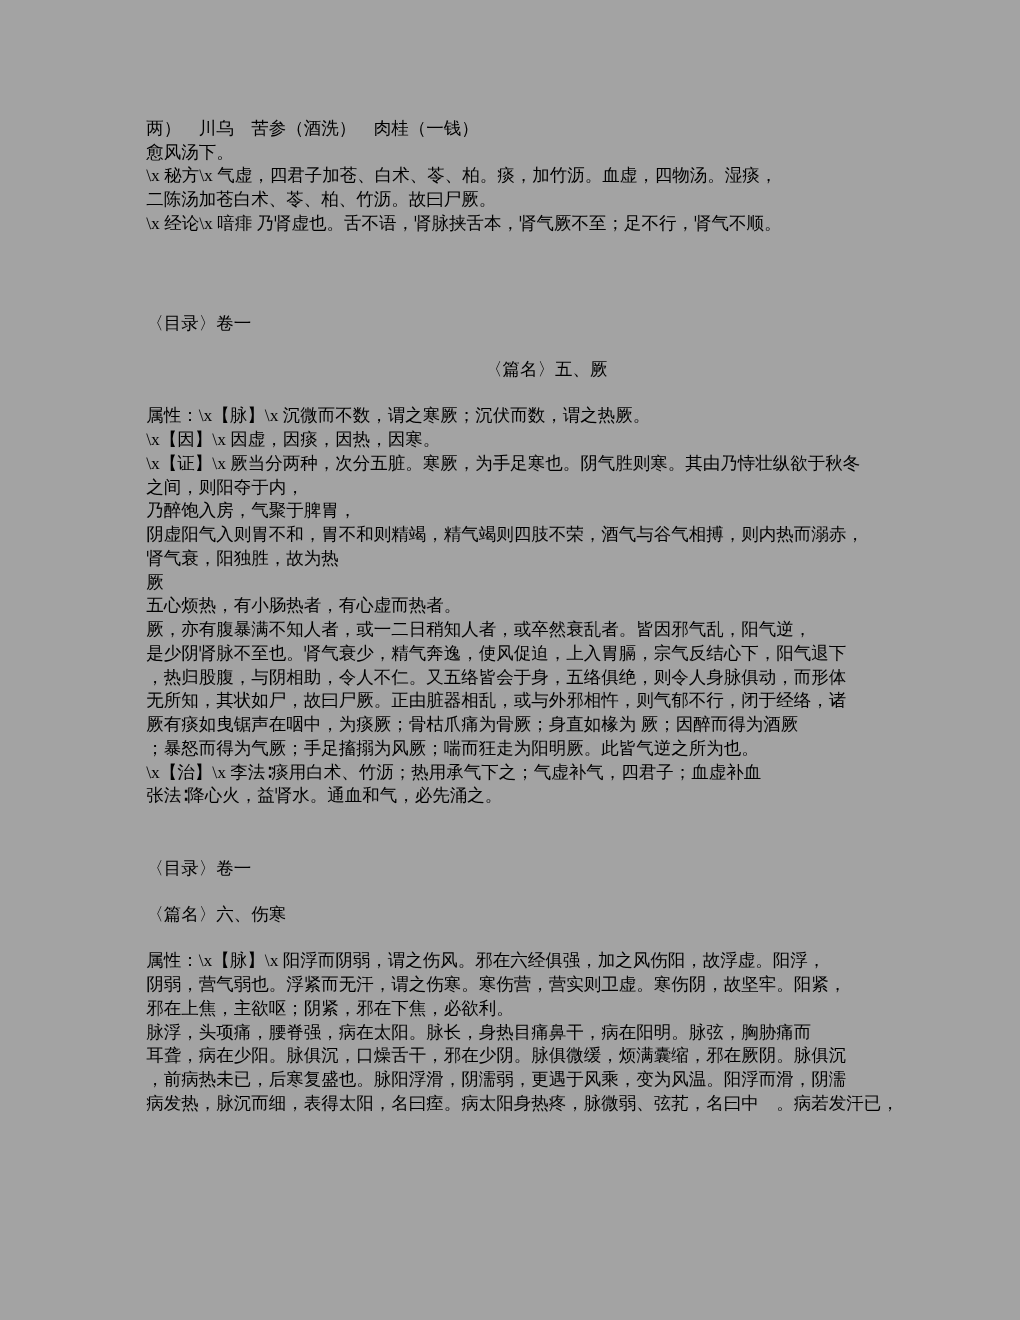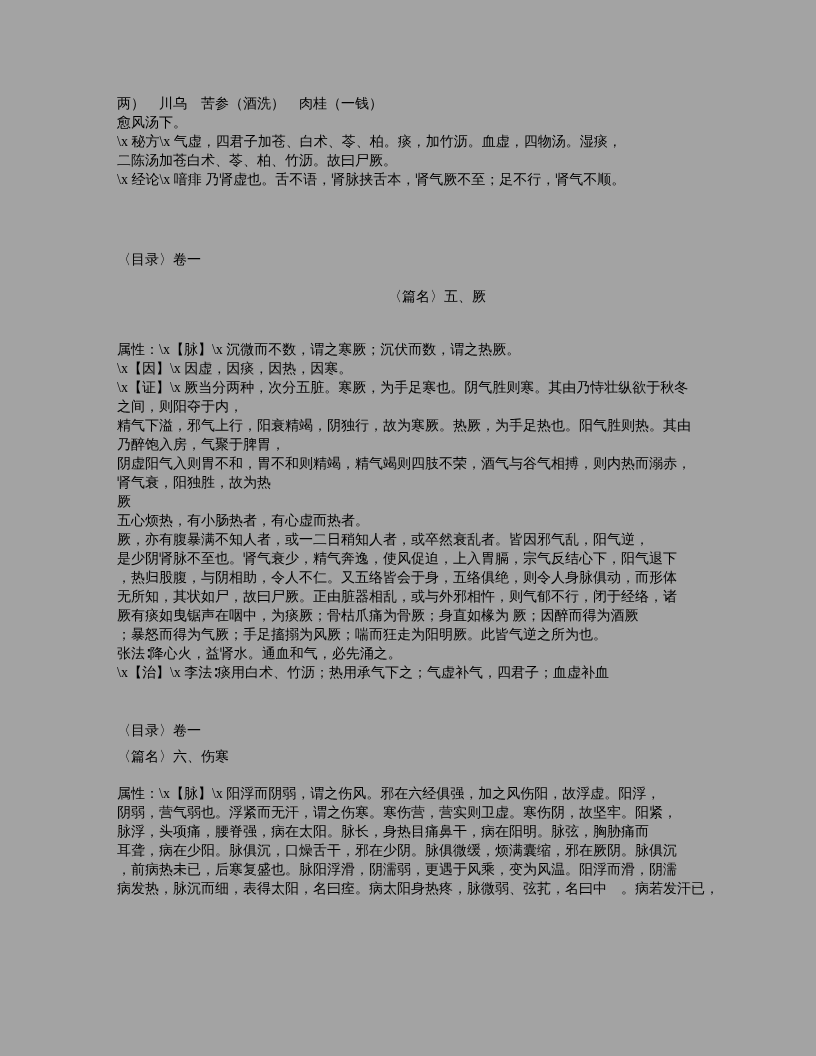--- a/index.html
+++ b/index.html
@@ -30,23 +30,23 @@
     font-size: 14px;
     line-height: 19px;
     height: 19px;
     white-space: pre;
     letter-spacing: 0px;
   }
   
   .block-0 { margin-top: 94px; }
   .block-1 { margin-top: 61px; }
   .block-2 { margin-top: 18px; text-align: center; }
-  .block-3 { margin-top: 34px; }
+  .block-3 { margin-top: 18px; }
   .block-4 { margin-top: 39px; }
-  .block-5 { margin-top: 7px; }
+  .block-5 { margin-top: 18px; }
   .block-6 { margin-top: 18px; }
 </style>
 </head>
 <body>
 
 <div class="page">
   <div class="text-column">
       <div class="block block-0">
         <div class="line">两）　川乌　苦参（酒洗）　肉桂（一钱）</div>
         <div class="line">愈风汤下。</div>
@@ -58,43 +58,43 @@
         <div class="line">〈目录〉卷一</div>
       </div>
       <div class="block block-2">
         <div class="line">〈篇名〉五、厥</div>
       </div>
       <div class="block block-3">
         <div class="line">属性：\x【脉】\x 沉微而不数，谓之寒厥；沉伏而数，谓之热厥。</div>
         <div class="line">\x【因】\x 因虚，因痰，因热，因寒。</div>
         <div class="line">\x【证】\x 厥当分两种，次分五脏。寒厥，为手足寒也。阴气胜则寒。其由乃恃壮纵欲于秋冬</div>
         <div class="line">之间，则阳夺于内，</div>
-        <div class="line">精气下溢，邪气上行，阳衰精竭，阴独行，故为寒厥。热厥，为手足热也。阳气胜则热。其由</div>
         <div class="line">乃醉饱入房，气聚于脾胃，</div>
         <div class="line">阴虚阳气入则胃不和，胃不和则精竭，精气竭则四肢不荣，酒气与谷气相搏，则内热而溺赤，</div>
         <div class="line">肾气衰，阳独胜，故为热</div>
         <div class="line">厥</div>
         <div class="line">五心烦热，有小肠热者，有心虚而热者。</div>
         <div class="line">厥，亦有腹暴满不知人者，或一二日稍知人者，或卒然衰乱者。皆因邪气乱，阳气逆，</div>
         <div class="line">是少阴肾脉不至也。肾气衰少，精气奔逸，使风促迫，上入胃膈，宗气反结心下，阳气退下</div>
         <div class="line">，热归股腹，与阴相助，令人不仁。又五络皆会于身，五络俱绝，则令人身脉俱动，而形体</div>
         <div class="line">无所知，其状如尸，故曰尸厥。正由脏器相乱，或与外邪相忤，则气郁不行，闭于经络，诸</div>
         <div class="line">厥有痰如曳锯声在咽中，为痰厥；骨枯爪痛为骨厥；身直如椽为 厥；因醉而得为酒厥</div>
         <div class="line">；暴怒而得为气厥；手足搐搦为风厥；喘而狂走为阳明厥。此皆气逆之所为也。</div>
+        <div class="line">\x【治】\x 李法∶痰用白术、竹沥；热用承气下之；气虚补气，四君子；血虚补血</div>
         <div class="line">张法∶降心火，益肾水。通血和气，必先涌之。</div>
-        <div class="line">\x【治】\x 李法∶痰用白术、竹沥；热用承气下之；气虚补气，四君子；血虚补血</div>
       </div>
       <div class="block block-4">
         <div class="line">〈目录〉卷一</div>
       </div>
       <div class="block block-5">
         <div class="line">〈篇名〉六、伤寒</div>
       </div>
       <div class="block block-6">
         <div class="line">属性：\x【脉】\x 阳浮而阴弱，谓之伤风。邪在六经俱强，加之风伤阳，故浮虚。阳浮，</div>
         <div class="line">阴弱，营气弱也。浮紧而无汗，谓之伤寒。寒伤营，营实则卫虚。寒伤阴，故坚牢。阳紧，</div>
+        <div class="line">邪在上焦，主欲呕；阴紧，邪在下焦，必欲利。</div>
         <div class="line">脉浮，头项痛，腰脊强，病在太阳。脉长，身热目痛鼻干，病在阳明。脉弦，胸胁痛而</div>
         <div class="line">耳聋，病在少阳。脉俱沉，口燥舌干，邪在少阴。脉俱微缓，烦满囊缩，邪在厥阴。脉俱沉</div>
         <div class="line">，前病热未已，后寒复盛也。脉阳浮滑，阴濡弱，更遇于风乘，变为风温。阳浮而滑，阴濡</div>
         <div class="line">病发热，脉沉而细，表得太阳，名曰痓。病太阳身热疼，脉微弱、弦芤，名曰中　。病若发汗已，</div>
       </div>
     </div>
 </div>
 
 </body></html>

